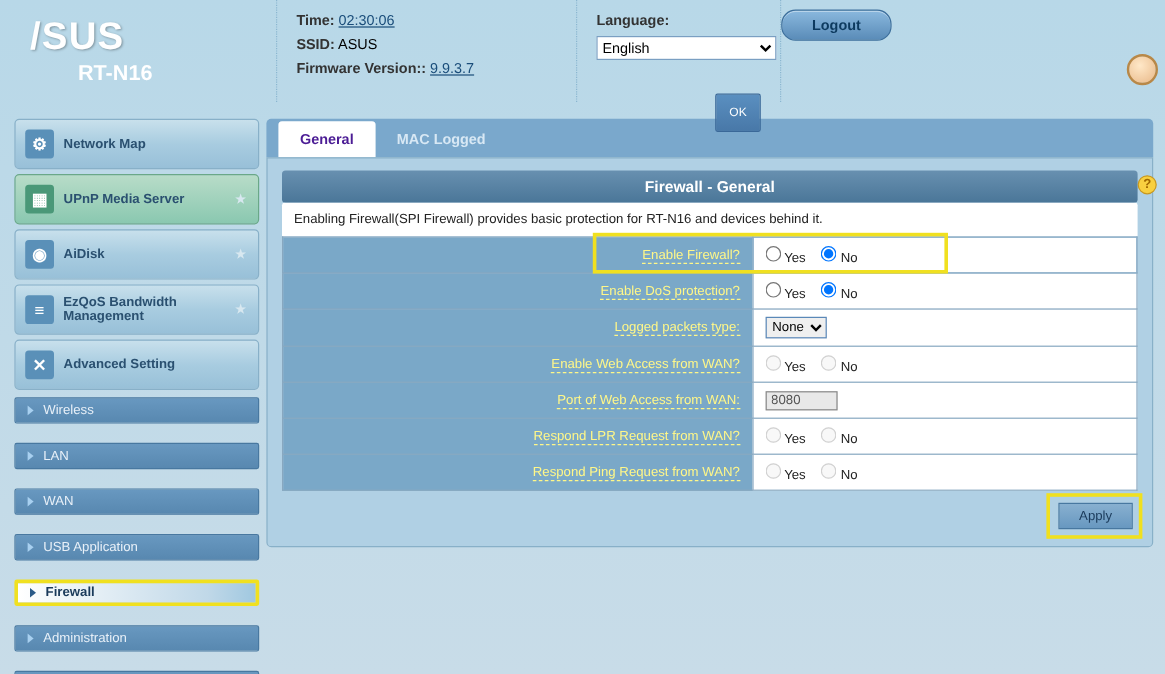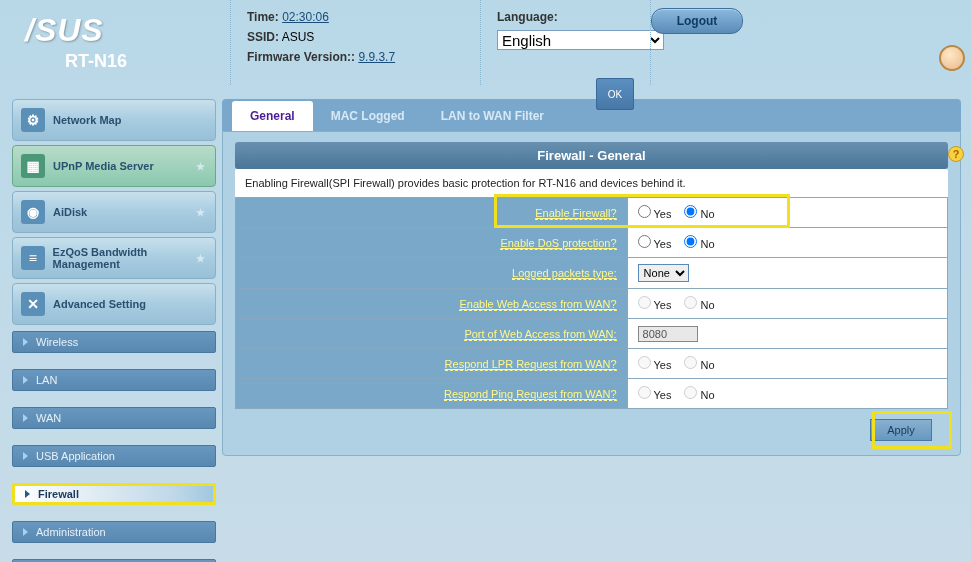--- a/index.html
+++ b/index.html
@@ -1,28 +1,28 @@
 <!DOCTYPE html>
 <html><head>
 <meta charset="utf-8">
 <style>
 * { margin: 0; padding: 0; box-sizing: border-box; }
 body { width: 971px; height: 562px; font-family: Arial, sans-serif; font-size: 12px; background: linear-gradient(to bottom, #b8d8e8 0%, #c8dce8 100%); overflow: hidden; }
 
 .header { height: 95px; display: flex; position: relative; }
 .logo-area { width: 230px; padding: 12px 0 0 25px; }
-.logo-text { color: #fff; font-weight: bold; font-style: italic; font-size: 32px; letter-spacing: 1px; text-shadow: 1px 1px 2px rgba(0,0,0,0.3); }
+.logo-text { color: #fff; font-weight: bold; font-size: 32px; letter-spacing: 1px; text-shadow: 1px 1px 2px rgba(0,0,0,0.3); }
 .model { color: #fff; font-weight: bold; font-size: 18px; margin-left: 40px; margin-top: 2px; }
 
 .info-cell { border-left: 1px dotted #8ab6d0; padding: 10px 16px 0 16px; height: 85px; }
 .info-cell .label { color: #333; font-weight: bold; }
 .info-cell a { color: #1a4d7a; text-decoration: underline; }
 .info-row { margin-bottom: 6px; }
 
-.lang-select { width: 167px; background: #fff; border: 1px solid #7a9fc2; height: 20px; font-size: 15px; }
+.lang-select { width: 150px; background: #fff; border: 1px solid #7a9fc2; height: 20px; font-size: 12px; }
 .lang-ok { float: right; margin-top: 28px; width: 38px; height: 32px; background: linear-gradient(#5a8fc0,#4878a8); border: 1px solid #3a6898; color: #fff; font-size: 10px; border-radius: 2px; }
 
 .btns { padding: 8px 6px 0 0; }
 .pill-btn { display: block; width: 92px; height: 26px; margin-bottom: 6px; background: linear-gradient(to bottom, #8ab8de, #5a8cb8); border: 1px solid #3d6f9c; border-radius: 12px; color: #0d3a5f; font-weight: bold; font-size: 12px; box-shadow: inset 0 1px 0 rgba(255,255,255,0.4); }
 
 .avatar { position: absolute; right: 6px; top: 45px; width: 26px; height: 26px; background: radial-gradient(circle at 40% 35%, #ffe8c8, #e8b888); border: 2px solid #b88848; border-radius: 50%; }
 
 .main { display: flex; }
 .sidebar { width: 216px; padding: 4px 0 0 12px; }
 .side-item { height: 42px; margin-bottom: 4px; background: linear-gradient(to bottom, #c8e0ec, #a8cce0 50%, #98c0d8); border: 1px solid #88b0c8; border-radius: 4px; display: flex; align-items: center; padding-left: 8px; color: #2a5070; font-weight: bold; font-size: 11px; position: relative; }
@@ -42,27 +42,27 @@
 .tab { padding: 8px 18px; color: #d8e8f4; font-weight: bold; font-size: 12px; cursor: pointer; }
 .tab.active { background: #fff; color: #4c1d95; border-radius: 3px 3px 0 0; }
 
 .panel { background: #b0d0e4; border: 1px solid #88b0c8; border-radius: 0 0 4px 4px; padding: 10px 12px 14px 12px; position: relative; }
 .panel-title { background: linear-gradient(to bottom, #6890b0, #4a7698); color: #fff; font-weight: bold; text-align: center; padding: 6px; border-radius: 3px; font-size: 13px; }
 .help-icon { position: absolute; right: -4px; top: 14px; width: 16px; height: 16px; background: #f8d040; border-radius: 50%; border: 1px solid #c89820; color: #a06800; font-weight: bold; font-size: 11px; text-align: center; line-height: 14px; }
 
 .desc { background: #fff; padding: 8px 10px; font-size: 11px; color: #222; border-radius: 2px 2px 0 0; }
 .form-table { width: 100%; border-collapse: collapse; }
 .form-table td { border: 1px solid #88a8c0; padding: 6px 10px; height: 30px; font-size: 11px; }
-.form-table td.lbl { background: #7aa8c8; color: #fff788; text-align: right; width: 55%; text-decoration: underline; }
+.form-table td.lbl { background: #7aa8c8; color: #fff788; text-align: right; width: 55%; }
 .form-table td.lbl span { border-bottom: 1px dashed #fff788; cursor: help; }
 .form-table td.val { background: #fff; color: #222; }
 .form-table td.val label { margin-right: 10px; }
 .form-table input[type=text] { width: 60px; border: 1px solid #888; background: #e8e8e8; padding: 1px 4px; font-size: 11px; }
 .form-table select { border: 1px solid #5a88b8; font-size: 11px; padding: 1px; }
-.apply-wrap { text-align: right; padding: 10px 16px 0 0; position: relative; }
+.apply-wrap { text-align: right; padding: 10px 4px 0 0; position: relative; }
 .apply-btn { width: 62px; height: 22px; background: linear-gradient(to bottom, #88b0d0, #6898c0); border: 1px solid #4878a0; color: #1a3a5a; font-size: 11px; }
 .apply-highlight { position: absolute; right: -4px; top: 2px; width: 80px; height: 38px; border: 3px solid #f0e020; pointer-events: none; }
 
 .row-highlight { position: relative; }
 .row-highlight::after { content: ""; position: absolute; left: -134px; top: -4px; width: 290px; height: 28px; border: 3px solid #f0e020; pointer-events: none; }
 </style>
 </head>
 <body>
 
 <div class="header">
@@ -141,21 +141,20 @@
           <span class="tri"></span>
           <span>System Log</span>
         </div>
     </div>
   </div>
 
   <div class="content">
     <div class="tabs">
       <div class="tab active">General</div>
       <div class="tab">MAC Logged</div>
-      <div class="tab">LAN to WAN Filter</div>
     </div>
 
     <div class="panel">
       <div class="help-icon">?</div>
       <div class="panel-title">Firewall - General</div>
       <div class="desc">Enabling Firewall(SPI Firewall) provides basic protection for RT-N16 and devices behind it.</div>
 
       <table class="form-table">
         <tbody>
             <tr>

